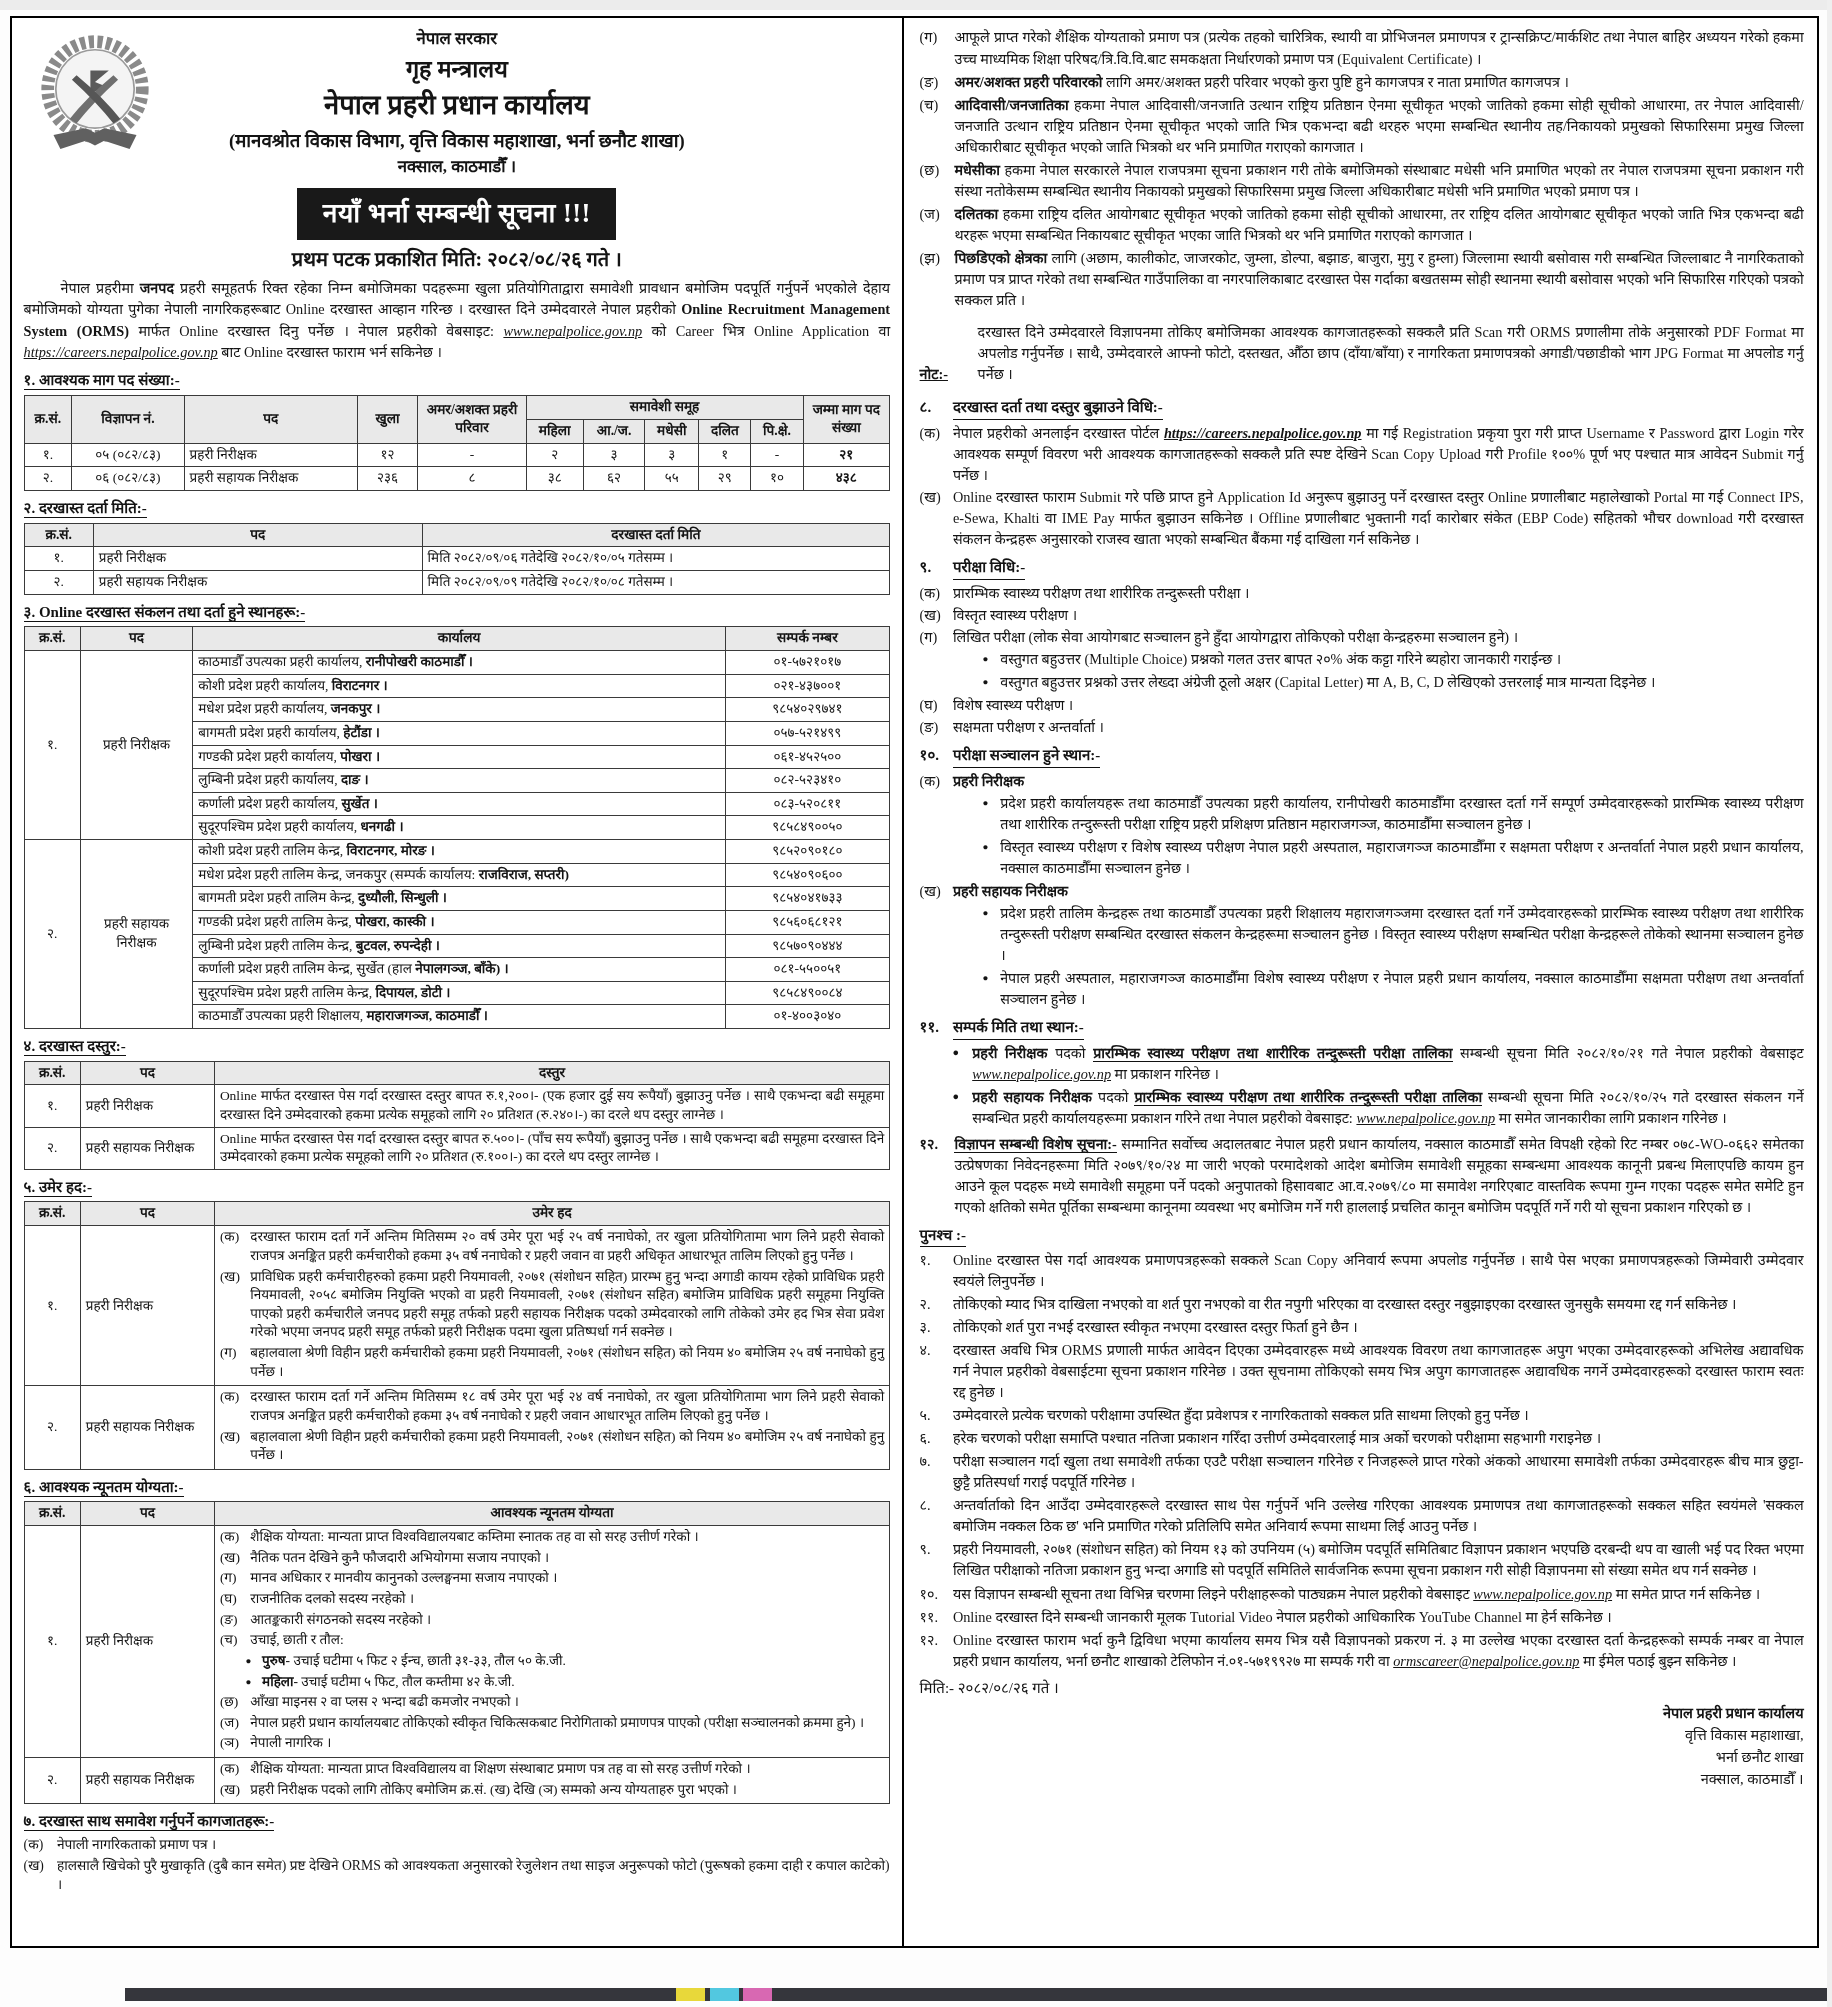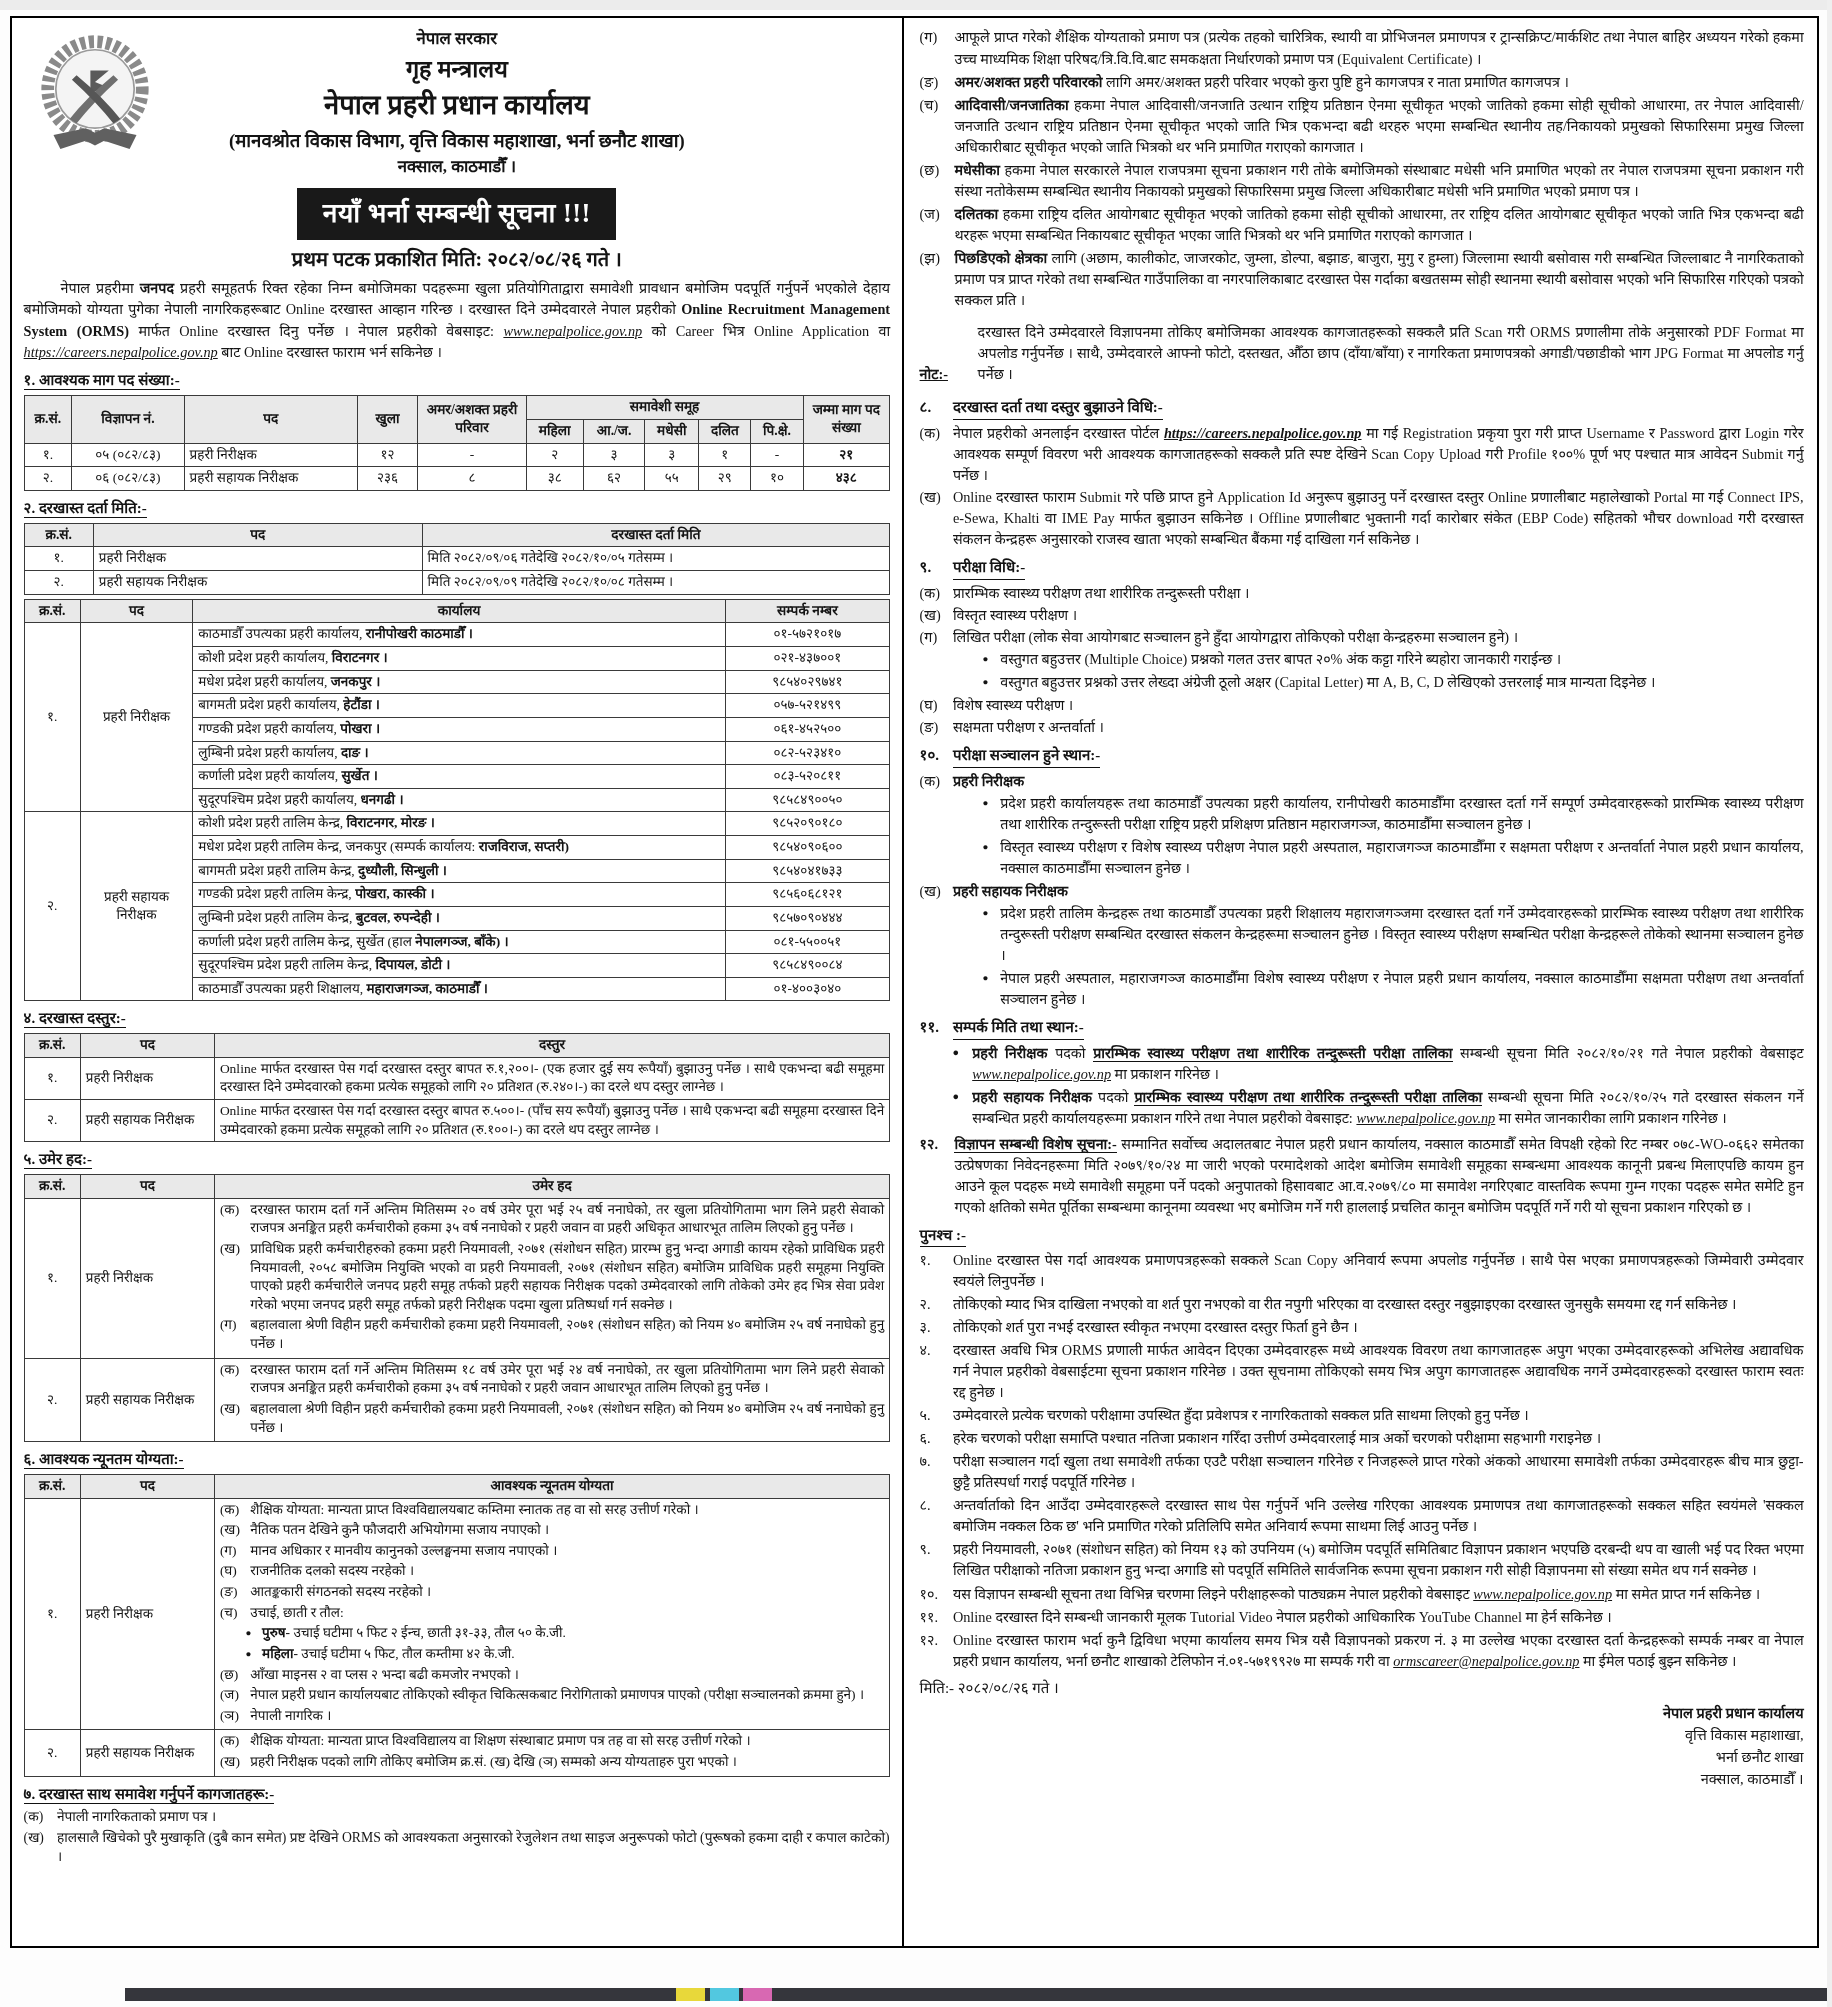--- a/index.html
+++ b/index.html
@@ -171,20 +171,21 @@
               <td class="l">मिति २०८२/०९/०६ गतेदेखि २०८२/१०/०५ गतेसम्म ।</td>
             </tr>
           <tr>
               <td class="c">२.</td>
               <td class="l">प्रहरी सहायक निरीक्षक</td>
               <td class="l">मिति २०८२/०९/०९ गतेदेखि २०८२/१०/०८ गतेसम्म ।</td>
             </tr>
         </tbody>
       </table>
 
+      <div class="sec"><span class="u">३. Online दरखास्त संकलन तथा दर्ता हुने स्थानहरू:-</span></div>
       <table>
         <thead>
             <tr>
               <th style="width:6.5%">क्र.सं.</th>
               <th style="width:13%">पद</th>
               <th>कार्यालय</th>
               <th style="width:19%">सम्पर्क नम्बर</th>
             </tr>
           </thead>
         <tbody>

